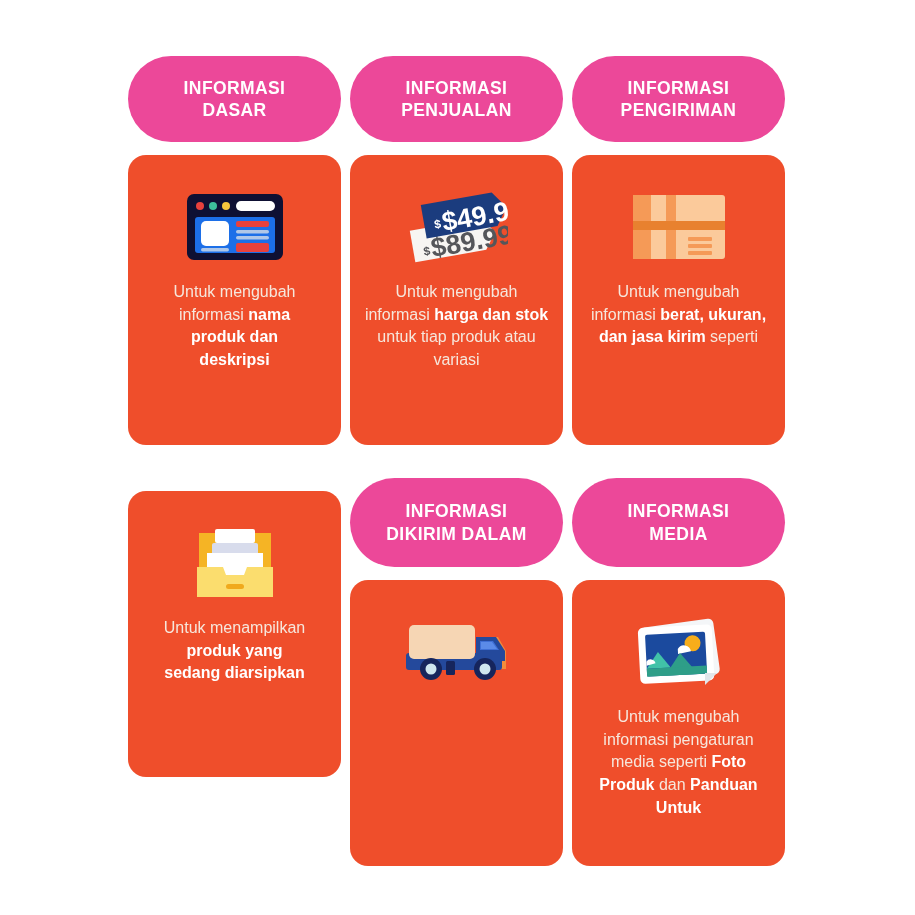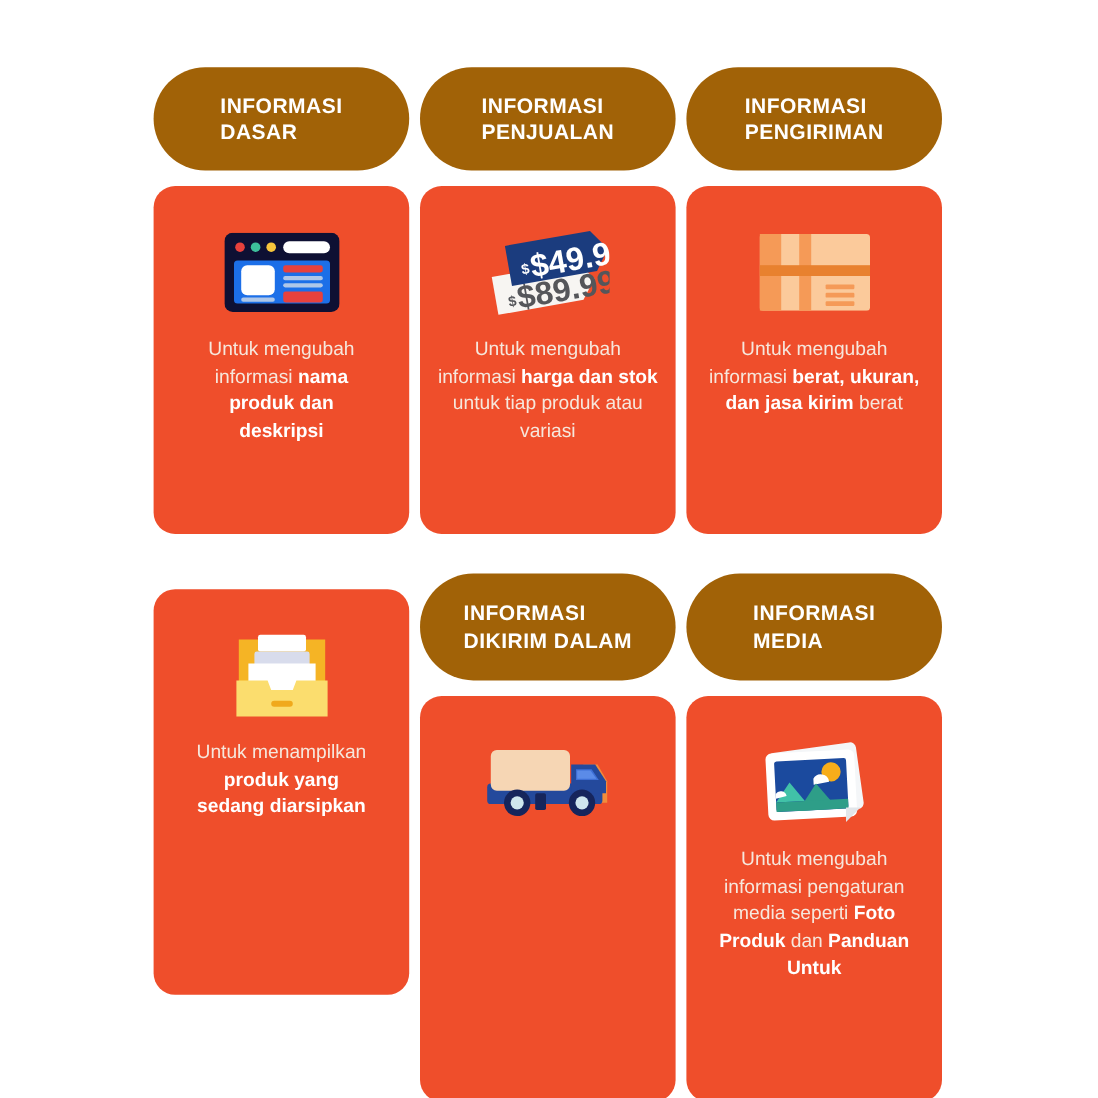--- a/index.html
+++ b/index.html
@@ -34,27 +34,27 @@
   .cell {
     display: flex;
     flex-direction: column;
     align-items: center;
     width: 213px;
   }
 
   
   .pill {
     width: 213px;
-    background: #a16207;
+    background: #ec4899;
     border-radius: 48px;
     color: #FFFFFF;
     display: flex;
     align-items: center;
     justify-content: center;
-    text-align: left;
+    text-align: center;
     letter-spacing: 0.4px;
     font-weight: bold;
     font-size: 17.5px;
     line-height: 1.26;
     box-sizing: border-box;
     padding: 10px 14px;
   }
   .pill.r1 { height: 86px; }
   .pill.r2 { height: 89px; }
   .pill .pill-text { display: block; white-space: pre-line; }
@@ -65,21 +65,21 @@
     background: #EF4E2B;
     border-radius: 18px;
     margin-top: 13px;
     box-sizing: border-box;
     padding: 26px 14px 22px 14px;
     display: flex;
     flex-direction: column;
     align-items: center;
   }
   .card.r1 { height: 290px; }
-  .card.r2 { height: 338px; }
+  .card.r2 { height: 286px; }
 
   .icon-wrap {
     height: 92px;
     display: flex;
     align-items: center;
     justify-content: center;
   }
 
   .desc {
     margin-top: 8px;
@@ -169,21 +169,21 @@
             <rect x="0" y="0" width="92" height="64" rx="3" fill="#FBCA9B"></rect>
             <rect x="0" y="0" width="18" height="64" fill="#F59A57"></rect>
             <rect x="33" y="0" width="10" height="64" fill="#F59A57"></rect>
             <rect x="0" y="26" width="92" height="9" fill="#E8812F"></rect>
             <rect x="55" y="42" width="24" height="4" rx="1" fill="#F59A57"></rect>
             <rect x="55" y="49" width="24" height="4" rx="1" fill="#F59A57"></rect>
             <rect x="55" y="56" width="24" height="4" rx="1" fill="#F59A57"></rect>
           </svg>
         </div>
         <div class="desc w-wide">
-          <span>Untuk mengubah informasi </span><b>berat, ukuran, dan jasa kirim</b><span> berat</span>
+          <span>Untuk mengubah informasi </span><b>berat, ukuran, dan jasa kirim</b><span> seperti</span>
         </div>
       </div>
     </div>
 
     <div class="cell">
       <div class="card r2">
         <div class="icon-wrap">
           <svg width="84" height="80" viewBox="0 0 84 80" aria-hidden="true">
             <path d="M6 10 L24 10 L24 16 L60 16 L60 10 L78 10 L78 46 L6 46 Z" fill="#F5B425"></path>
             <rect x="22" y="6" width="40" height="14" rx="2" fill="#FFFFFF"></rect>

